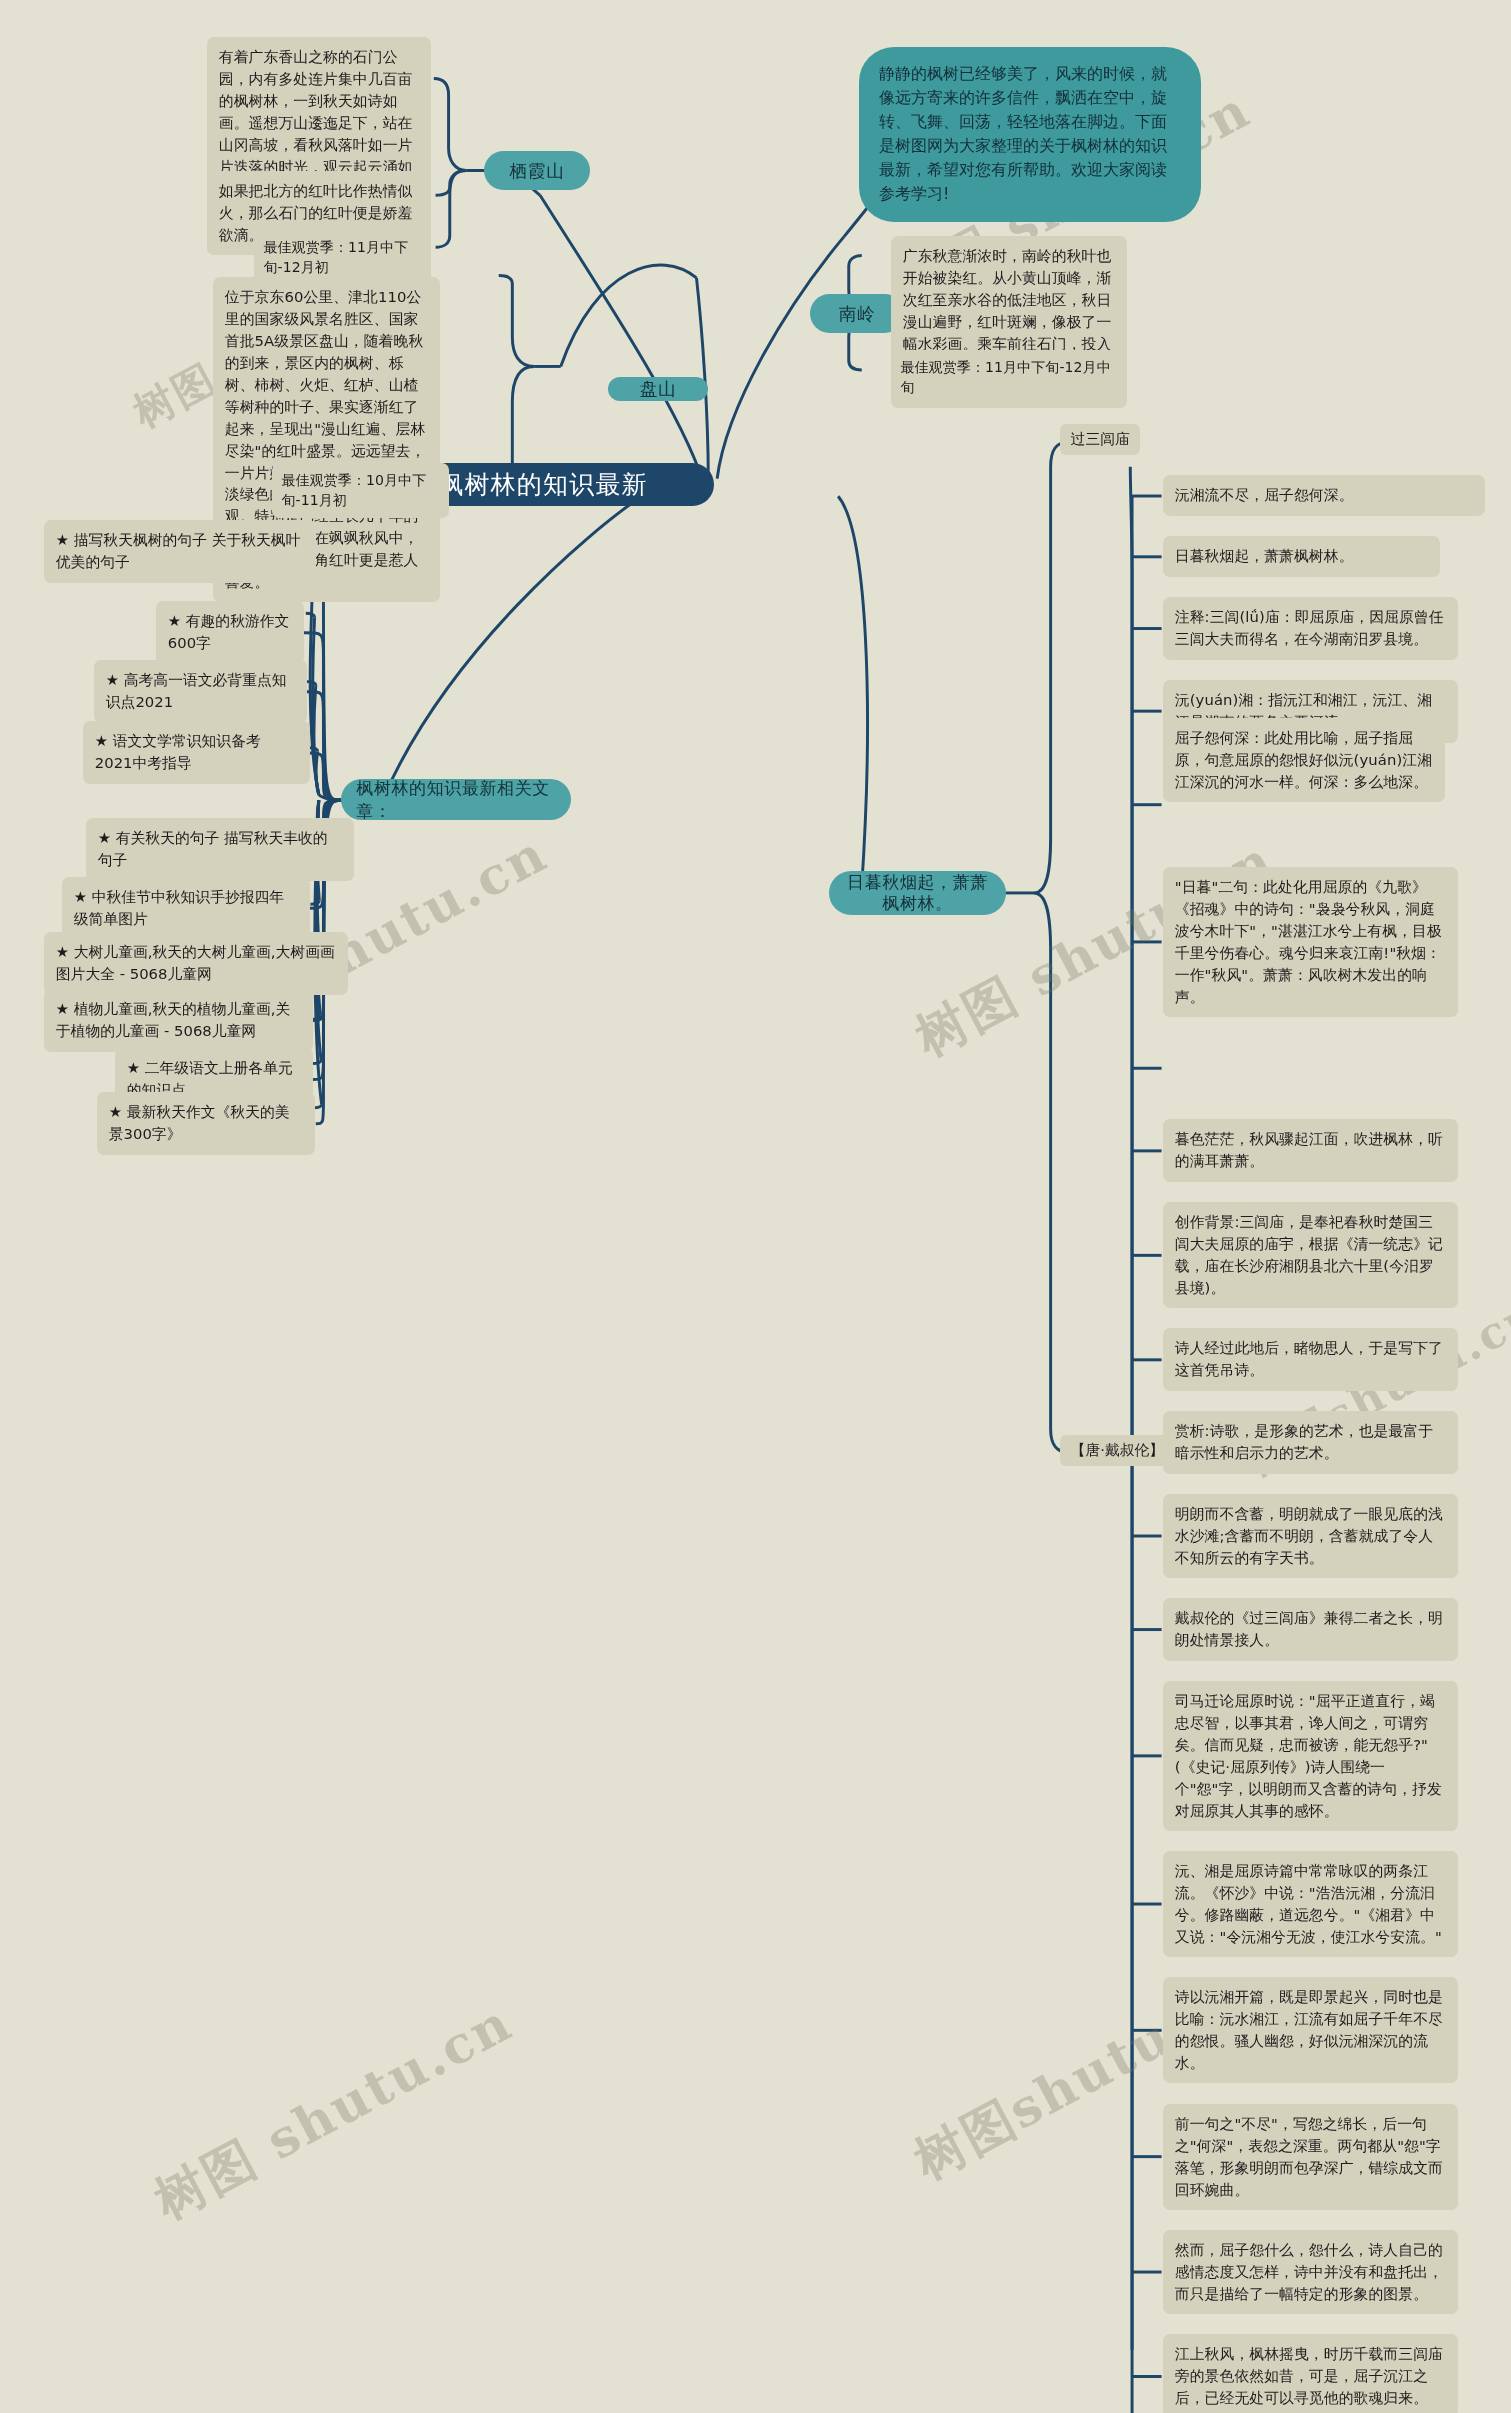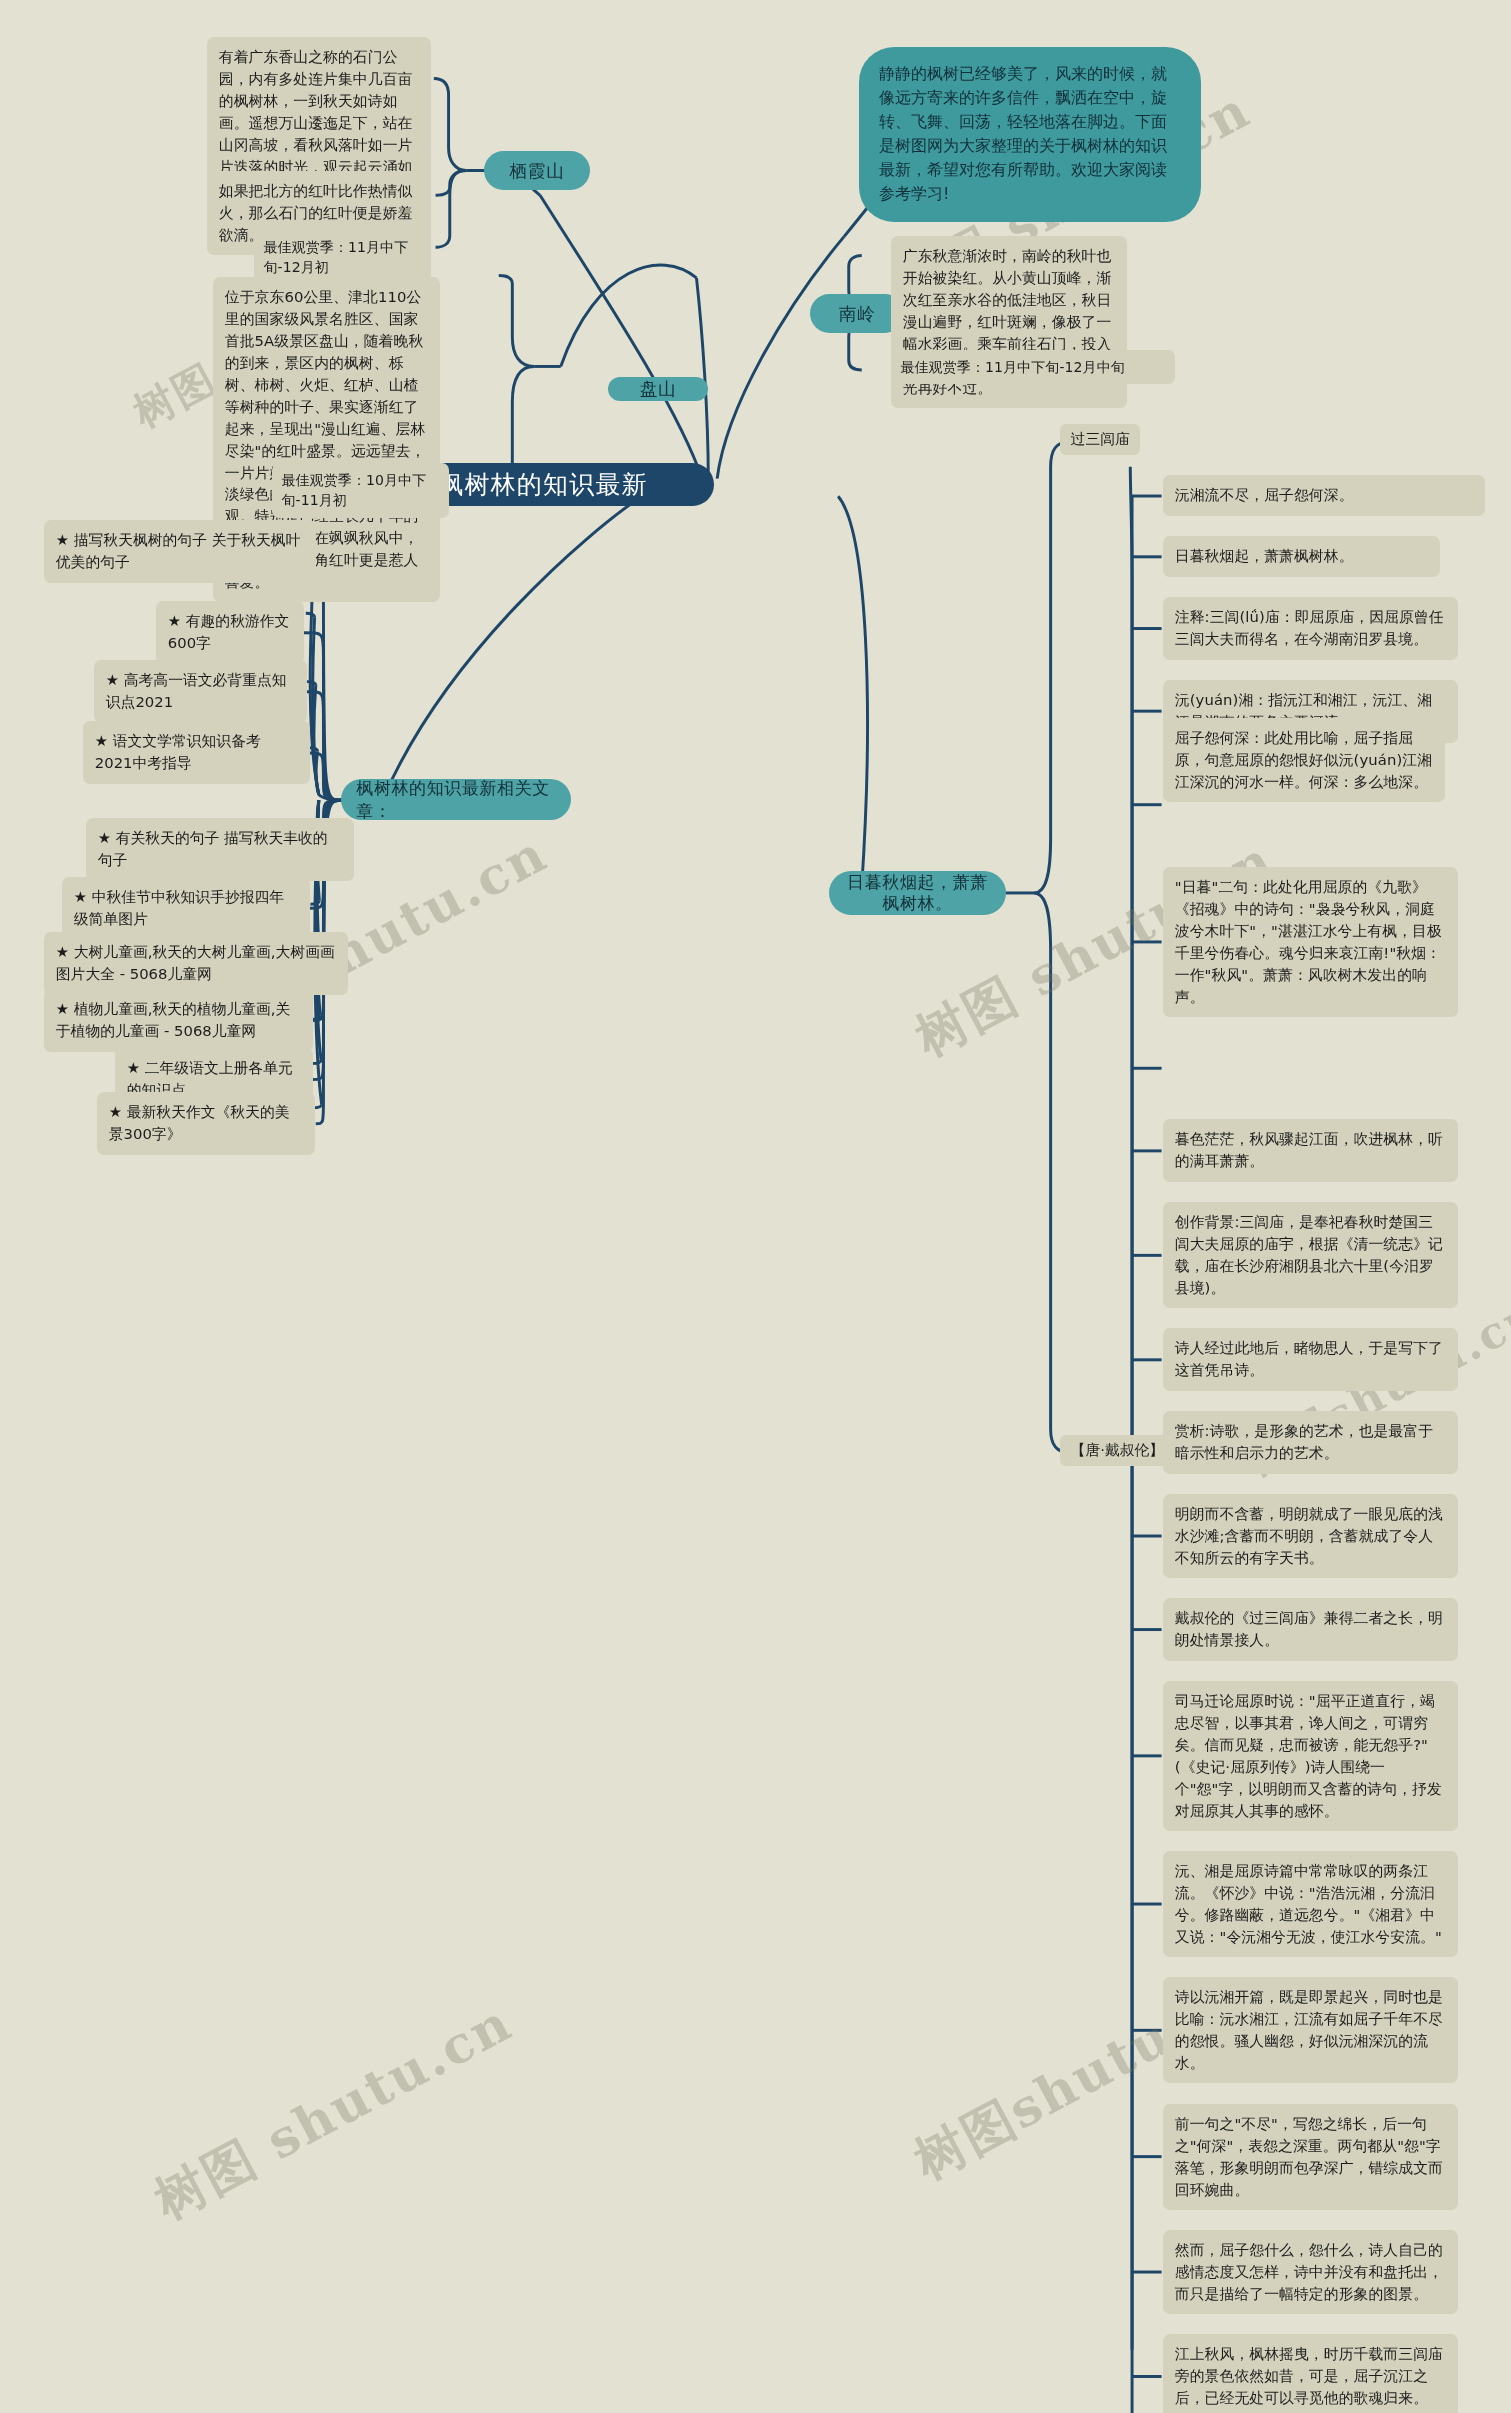--- a/index.html
+++ b/index.html
@@ -193,21 +193,21 @@
   <div class="node pill" style="left:608px;top:347px;width:100px;height:24px;margin-top:30px;">盘山</div>
 
   <div class="node tbox" style="left:213px;top:277px;width:227px;">位于京东60公里、津北110公里的国家级风景名胜区、国家首批5A级景区盘山，随着晚秋的到来，景区内的枫树、栎树、柿树、火炬、红栌、山楂等树种的叶子、果实逐渐红了起来，呈现出"漫山红遍、层林尽染"的红叶盛景。远远望去，一片片娇艳艳的红叶点缀在淡淡绿色的山体中，景色实为壮观。特别是已经生长几十年的大片枫树林，在飒飒秋风中，翩翩翻转的五角红叶更是惹人喜爱。</div>
 
   <div class="node tbox small" style="left:272px;top:463px;width:177px;padding:7px 9.4px;">最佳观赏季：10月中下旬-11月初</div>
 
   <div class="node pill" style="left:810px;top:294px;width:94px;height:39px;">南岭</div>
 
   <div class="node tbox" style="left:891px;top:236px;width:236px;">广东秋意渐浓时，南岭的秋叶也开始被染红。从小黄山顶峰，渐次红至亲水谷的低洼地区，秋日漫山遍野，红叶斑斓，像极了一幅水彩画。乘车前往石门，投入枫叶的怀抱，感受火红的秋日风光再好不过。</div>
 
-  <div class="node tbox small" style="left:891px;top:350px;width:284px;padding:7px 9.4px;">最佳观赏季：11月中下旬-12月中旬</div>
+  <div class="node tbox small" style="left:891px;top:350px;width:236px;padding:7px 9.4px;">最佳观赏季：11月中下旬-12月中旬</div>
 
   <div class="node pill big" style="left:341px;top:779px;width:230px;height:41px;">枫树林的知识最新相关文章：</div>
 
   <div class="node tbox star" style="left:44px;top:520px;width:272px;">★ 描写秋天枫树的句子 关于秋天枫叶优美的句子</div>
 
   <div class="node tbox star" style="left:156px;top:601px;width:148px;">★ 有趣的秋游作文600字</div>
 
   <div class="node tbox star" style="left:94px;top:660px;width:213px;">★ 高考高一语文必背重点知识点2021</div>
 
   <div class="node tbox star" style="left:83px;top:721px;width:227px;">★ 语文文学常识知识备考2021中考指导</div>

